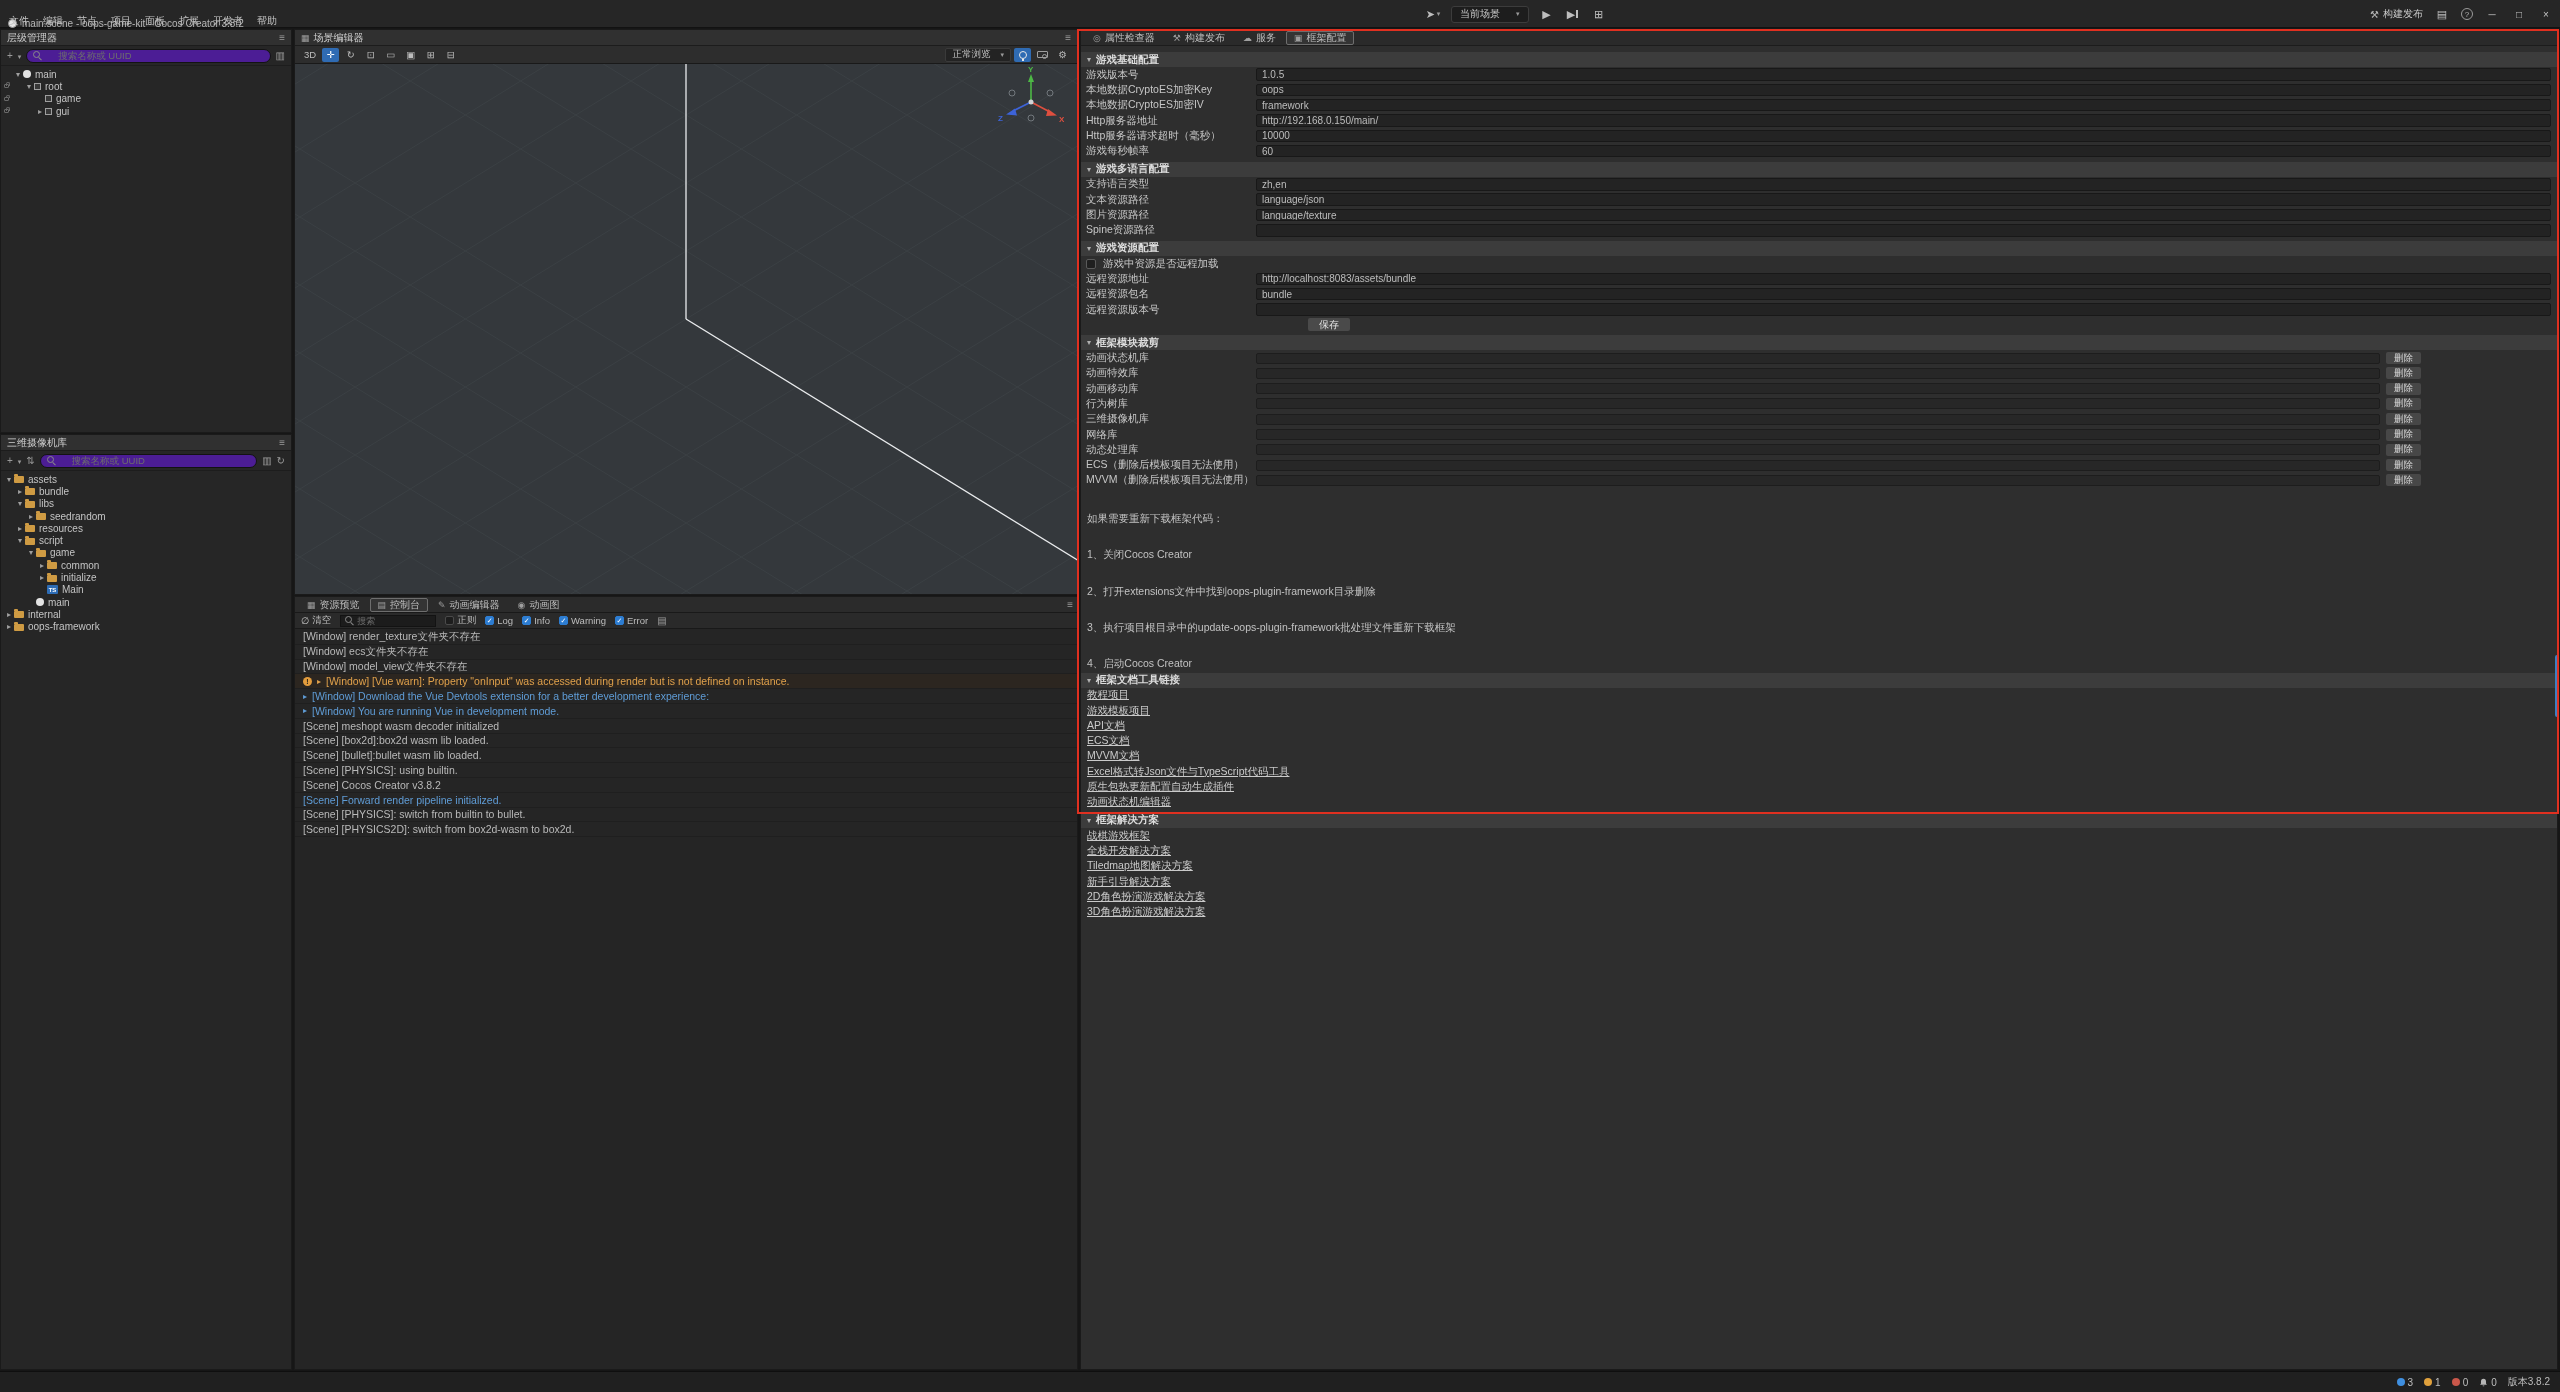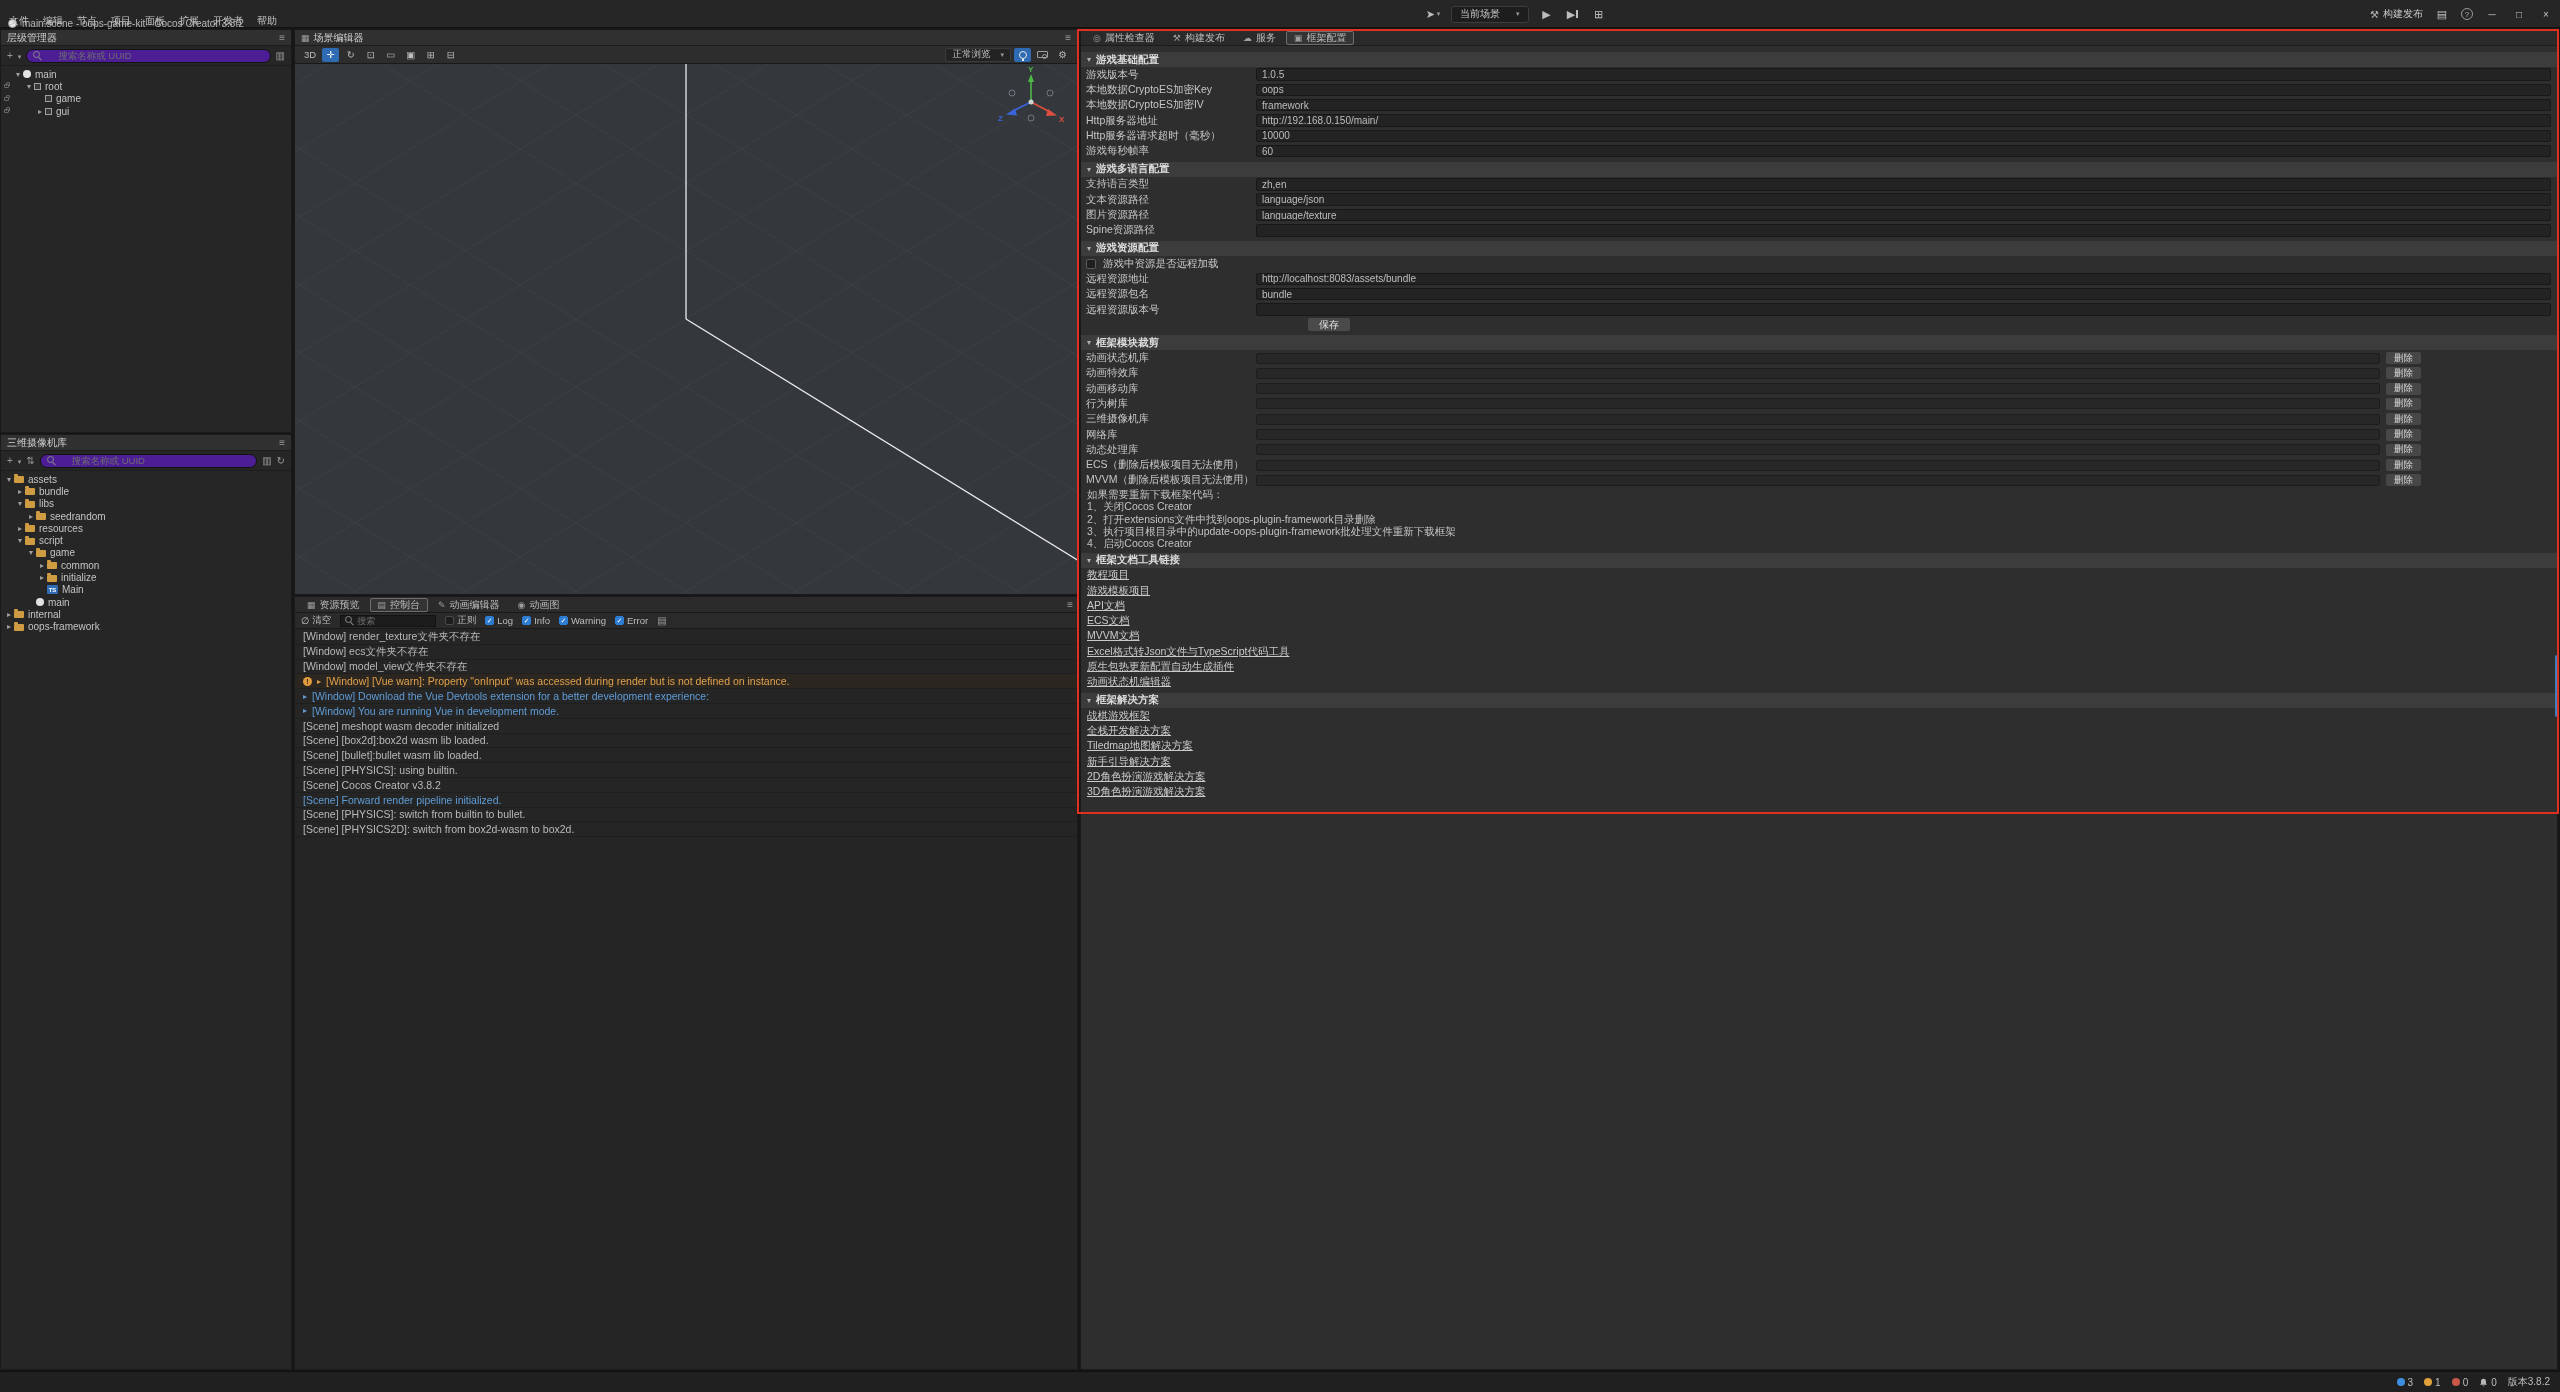--- a/index.html
+++ b/index.html
@@ -100,21 +100,21 @@
   .sec-arrow{font-size:8px;color:#b0b0b0;font-weight:normal;}
   .irow{height:15.3px;display:flex;align-items:center;padding:0 6px 0 5px;font-size:10.5px;}
   .ilabel{width:170px;flex:none;color:#c6c6c6;overflow:hidden;white-space:nowrap;}
   .ilabel-auto{color:#c6c6c6;white-space:nowrap;}
   .ifield{flex:1;height:12.5px;background:#232323;border:1px solid #181818;border-radius:2px;font-size:10px;color:#bdbdbd;padding:0 5px;outline:none;font-family:inherit;}
   .icheck{width:10px;height:10px;border:1px solid #5a5a5a;background:#1f1f1f;border-radius:2px;margin-right:7px;flex:none;}
   .savebtn{height:13px;padding:0 11px;background:#4a4a4a;border-radius:2px;color:#e3e3e3;font-size:10px;display:flex;align-items:center;margin-left:222px;}
   .modrow{padding-right:136px;}
   .modbar{flex:1;height:11px;background:#272727;border:1px solid #1d1d1d;border-radius:2px;}
   .delbtn{height:12px;padding:0 8px;margin-left:6px;background:#474747;border-radius:2px;font-size:9.5px;color:#d5d5d5;display:flex;align-items:center;flex:none;}
-  .inote{padding-left:6px;font-size:10.5px;line-height:12.3px;color:#c2c2c2;white-space:nowrap;}
+  .inote{padding-left:6px;font-size:10.5px;line-height:12.3px;color:#c2c2c2;white-space:nowrap;margin-top:24px;}
   .ilink{height:15.3px;display:flex;align-items:center;padding-left:6px;font-size:10.5px;color:#cacaca;text-decoration:underline;white-space:nowrap;}
 
   
   #statusbar{position:absolute;left:0;top:1371px;width:2560px;height:21px;background:#202020;border-top:1px solid #0f0f0f;display:flex;align-items:center;justify-content:flex-end;padding:0 10px;gap:11px;font-size:10px;color:#bdbdbd;}
   .cnt{display:flex;align-items:center;gap:3px;}
   .dot{width:8px;height:8px;border-radius:50%;flex:none;}
   .dot.blue{background:#3f8fe0;}
   .dot.orange{background:#e0a13c;}
   .dot.red{background:#c9574a;}
 

